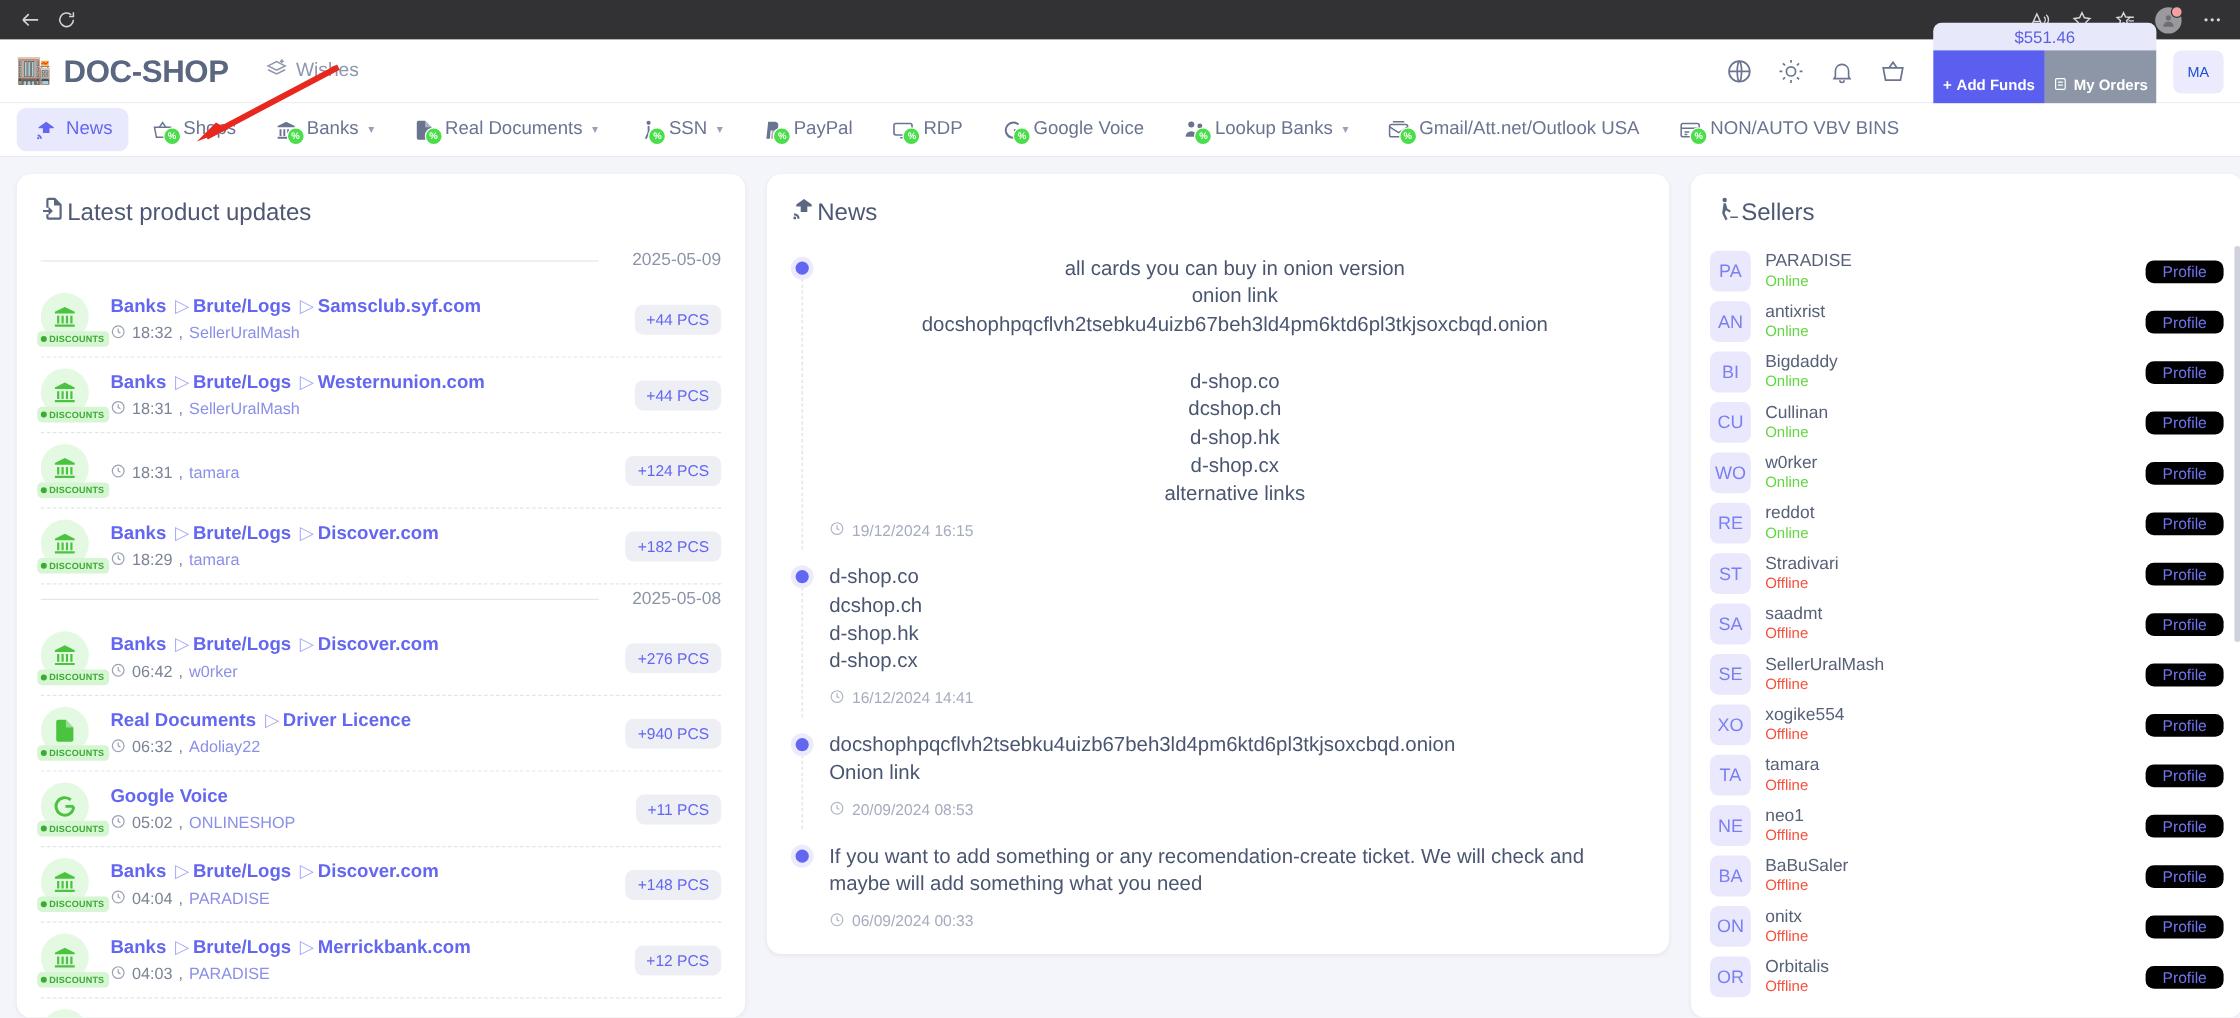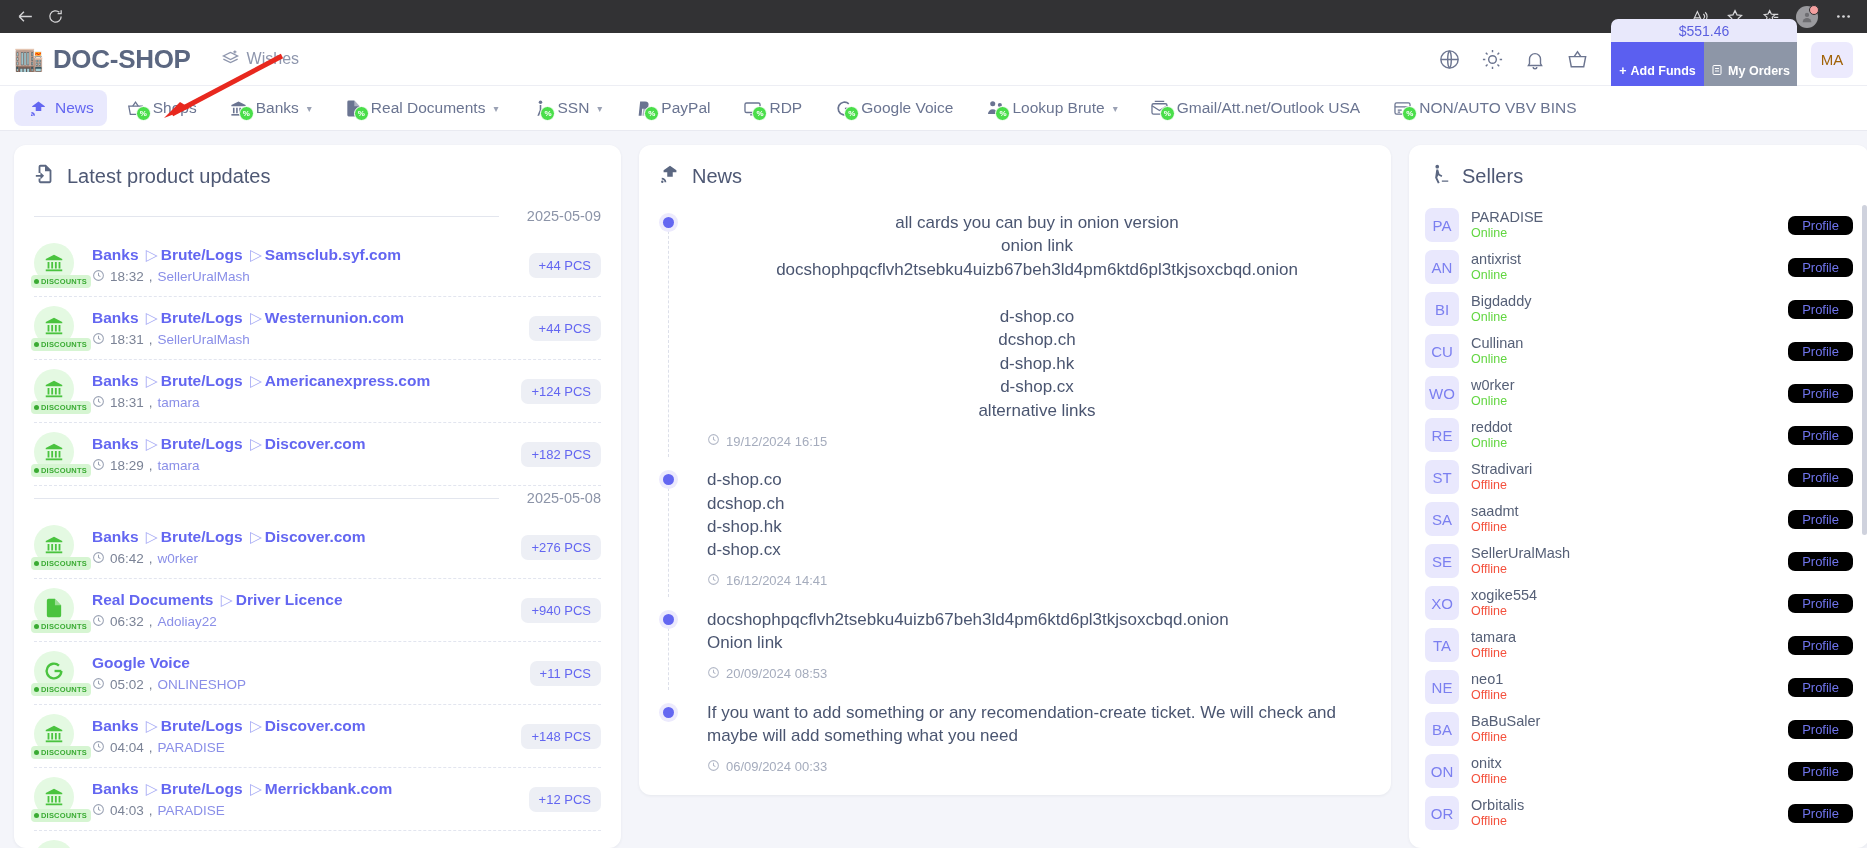--- a/index.html
+++ b/index.html
@@ -90,21 +90,21 @@
   }
   .btn-orders {
     flex: 1; background: #8d96a7; color: #fff;
     font-size: 12.5px; font-weight: bold; border: none;
     padding: 22px 0; cursor: pointer;
     display: flex; align-items: center; justify-content: center; gap: 5px;
     font-family: inherit;
   }
   .avatar-user {
     margin-left: 14px; width: 42px; height: 36px; border-radius: 7px;
-    background: #eceafd; color: #a16207; font-size: 15px; font-weight: 500;
+    background: #eceafd; color: #1d4ed8; font-size: 12px; font-weight: 500;
     display: flex; align-items: center; justify-content: center;
   }
 
   
   .navbar {
     height: 45px; background: #fff; display: flex; align-items: center;
     padding: 0 14px; gap: 5px; border-bottom: 1px solid #e9eaf1;
     position: relative;
   }
   .tab {
@@ -132,21 +132,21 @@
   .main {
     display: flex; gap: 18px; padding: 14px 14px 0;
     height: calc(848px - 33px - 53px - 45px);
   }
   .card {
     background: #fff; border-radius: 12px;
     box-shadow: 0 1px 3px rgba(60,64,90,.07);
     overflow: hidden;
   }
   .card-title {
-    display: flex; align-items: center; gap: 11px;
+    display: flex; align-items: center; 
     padding: 18px 20px 14px; font-size: 20px; color: #4e5874;
   }
 
   
   .col-left { width: 607px; flex: none; }
   .upd-list { padding: 0 20px 10px; }
   .date-sep {
     display: flex; align-items: center; gap: 28px;
     padding: 4px 0 10px;
   }
@@ -181,21 +181,21 @@
   }
   .upd-meta .seller { color: #8a8fe8; }
   .pcs {
     background: #edeff5; color: #6366f1; font-size: 13px;
     padding: 5px 10px; border-radius: 7px; flex: none; cursor: pointer;
   }
 
   
   .col-mid { width: 752px; flex: none; align-self: flex-start; max-height: 650px; }
   .news-list { padding: 6px 24px 24px 24px; }
-  .news-item { display: flex; gap: 16px; position: relative; padding-bottom: 18px; }
+  .news-item { display: flex; gap: 0; position: relative; padding-bottom: 18px; }
   .news-rail { width: 28px; flex: none; position: relative; }
   .news-dot {
     width: 11px; height: 11px; border-radius: 50%; background: #6366f1;
     margin-top: 7px; position: relative; z-index: 2;
     box-shadow: 0 0 0 4px #eceafd;
   }
   .news-line {
     position: absolute; left: 5px; top: 16px; bottom: -8px;
     border-left: 1px dashed #dcdfe9;
   }
@@ -444,21 +444,21 @@
     <div class="tab">
       <span class="tab-ico">
         <svg width="19" height="19" viewBox="0 0 24 24" fill="#6a7491">
           <circle cx="8.5" cy="6" r="3.2"></circle>
           <path d="M2.5 19a6 6 0 0 1 12 0z"></path>
           <circle cx="17.5" cy="7.5" r="2.6"></circle>
           <path d="M13.5 16a4.5 4.5 0 0 1 8.5 0z" opacity=".7"></path>
         </svg>
         <span class="badge">%</span>
       </span>
-      <span>Lookup Brute</span>
+      <span>Lookup Banks</span>
       <span class="chev">▾</span>
     </div>
     <div class="tab">
       <span class="tab-ico">
         <svg width="19" height="19" viewBox="0 0 24 24" fill="none" stroke="#6a7491" stroke-width="1.6">
           <rect x="2.5" y="6" width="19" height="13" rx="2"></rect>
           <path d="M2.5 8.5l9.5 6 9.5-6"></path>
           <path d="M6 3h12"></path>
         </svg>
         <span class="badge">%</span>
@@ -554,21 +554,20 @@
                 <path d="M5 11h2v7H5zM9 11h2v7H9zM13 11h2v7h-2zM17 11h2v7h-2z"></path>
                 <path d="M3 19h18v2H3z"></path>
               </svg>
             </div>
             <span class="disc-badge">
               <span class="disc-dot"></span>
               <span>DISCOUNTS</span>
             </span>
           </div>
           <div class="upd-body">
-            <div class="crumb"><a>Banks</a> <span class="sep">▷</span><a>Brute/Logs</a> <span class="sep">▷</span><a>Americanexpress.com</a></div>
             <div class="upd-meta"><span><svg width="13" height="13" viewBox="0 0 24 24" fill="none" stroke="#9aa2b4" stroke-width="1.9">
                   <circle cx="12" cy="12" r="9"></circle>
                   <path d="M12 7v5l3.5 2"></path>
                 </svg></span><span>18:31</span>,<span class="seller">tamara</span></div>
           </div>
           <span class="pcs">+124 PCS</span>
         </div>
         <div class="upd-row">
           <div class="upd-ico-wrap">
             <div class="upd-ico-circle">

